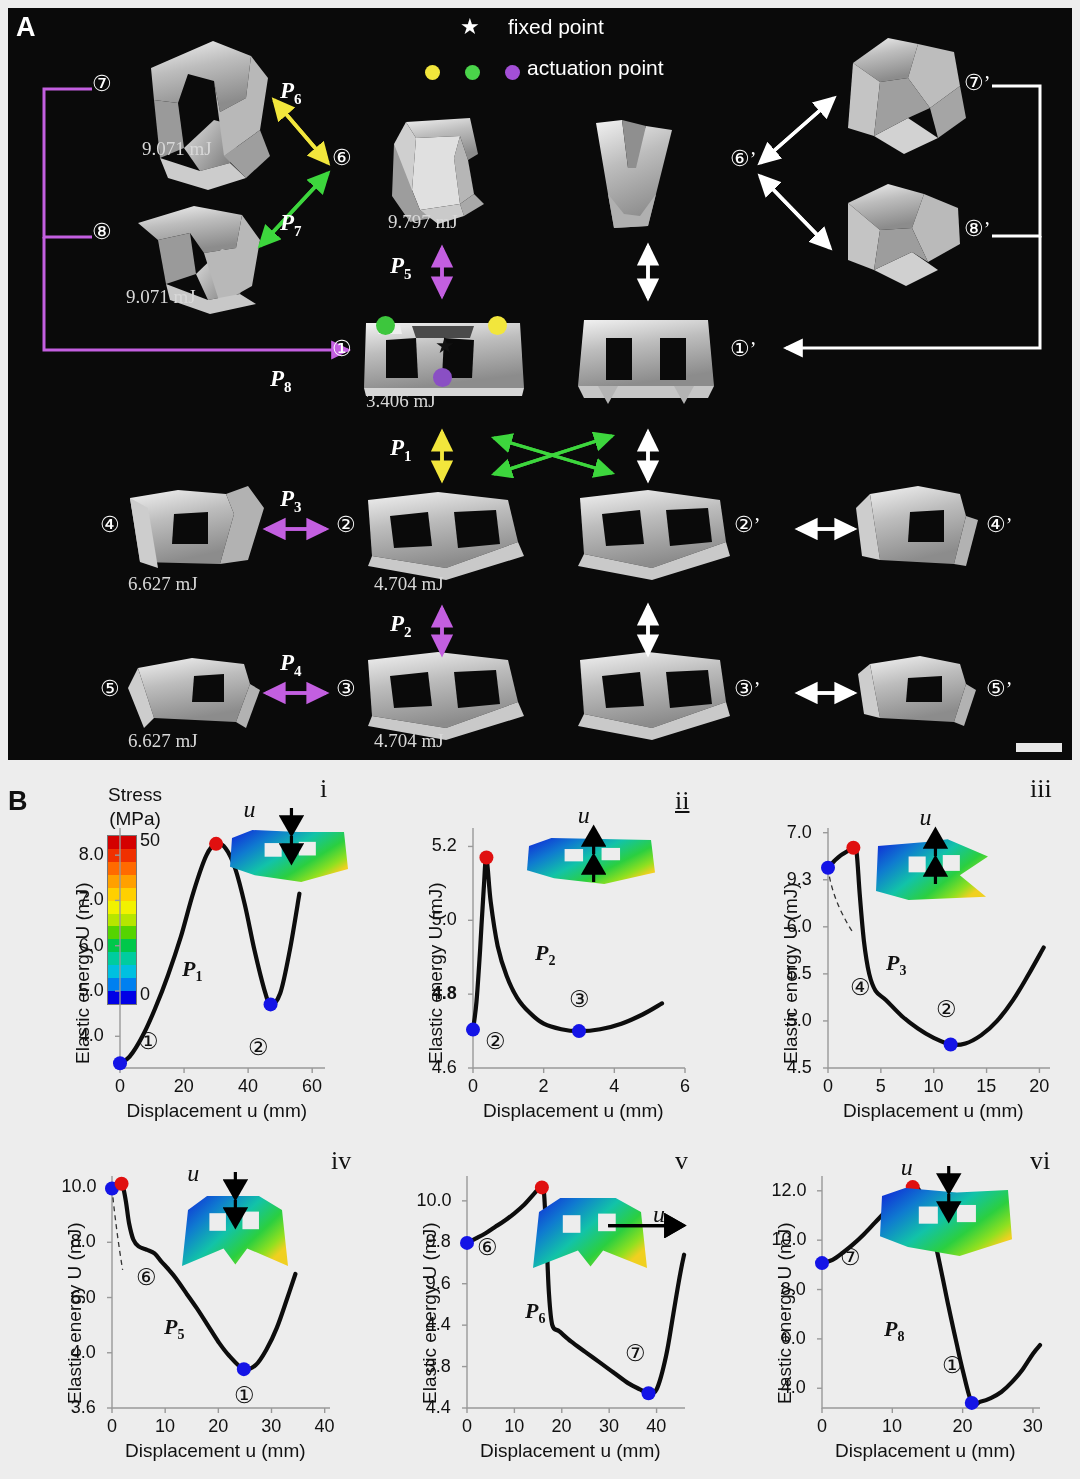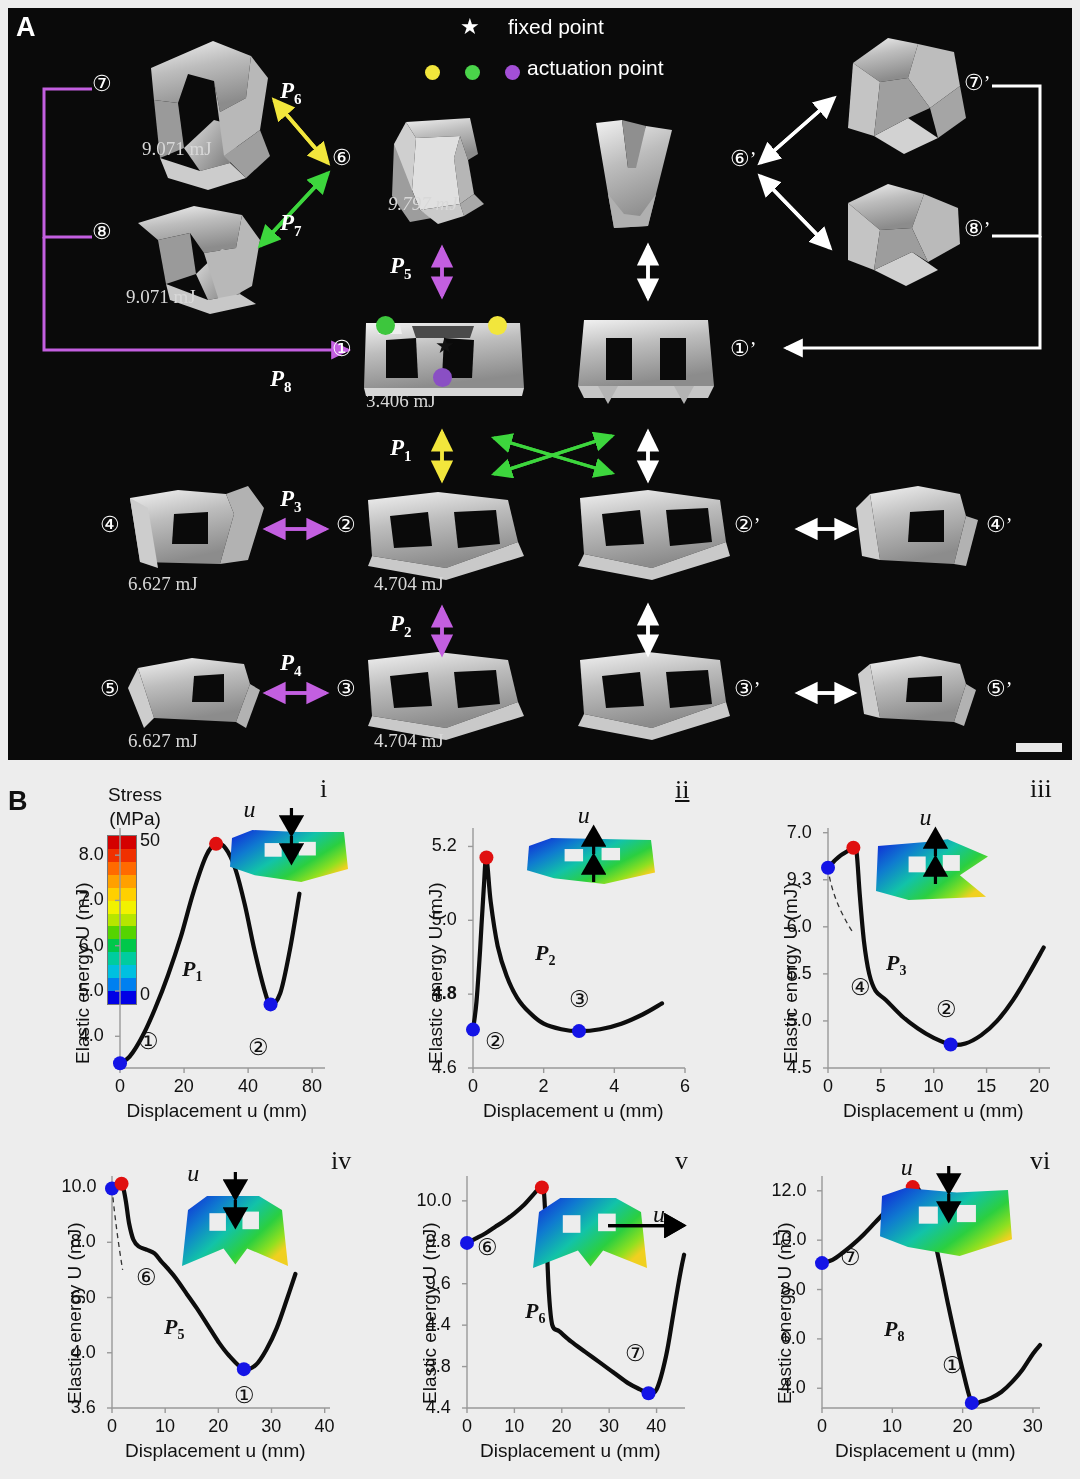--- a/index.html
+++ b/index.html
@@ -350,21 +350,21 @@
   <div class="state-lab" style="left:956px;top:208px;"><span>⑧</span><span class="pr">’</span></div>
   <div class="state-lab" style="left:722px;top:138px;"><span>⑥</span><span class="pr">’</span></div>
   <div class="state-lab" style="left:722px;top:328px;"><span>①</span><span class="pr">’</span></div>
   <div class="state-lab" style="left:726px;top:504px;"><span>②</span><span class="pr">’</span></div>
   <div class="state-lab" style="left:978px;top:504px;"><span>④</span><span class="pr">’</span></div>
   <div class="state-lab" style="left:726px;top:668px;"><span>③</span><span class="pr">’</span></div>
   <div class="state-lab" style="left:978px;top:668px;"><span>⑤</span><span class="pr">’</span></div>
 
   <div class="energy-lab" style="left:134px;top:130px;">9.071 mJ</div>
   <div class="energy-lab" style="left:118px;top:278px;">9.071 mJ</div>
-  <div class="energy-lab" style="left:380px;top:185px;font-style:italic;">9.797 mJ</div>
+  <div class="energy-lab" style="left:380px;top:203px;">9.797 mJ</div>
   <div class="energy-lab" style="left:358px;top:382px;">3.406 mJ</div>
   <div class="energy-lab" style="left:120px;top:565px;">6.627 mJ</div>
   <div class="energy-lab" style="left:366px;top:565px;">4.704 mJ</div>
   <div class="energy-lab" style="left:120px;top:722px;">6.627 mJ</div>
   <div class="energy-lab" style="left:366px;top:722px;">4.704 mJ</div>
 
   <div class="plabel" style="left:272px;top:70px;"><span>P</span><sub>6</sub></div>
   <div class="plabel" style="left:272px;top:202px;"><span>P</span><sub>7</sub></div>
   <div class="plabel" style="left:382px;top:245px;"><span>P</span><sub>5</sub></div>
   <div class="plabel" style="left:262px;top:358px;"><span>P</span><sub>8</sub></div>
@@ -419,21 +419,21 @@
         </svg>
         <div class="cnum" style="left:320px;top:4px;">i</div>
         <div class="tick-lab" style="left:78.8px;top:255.30188679245282px;">4.0</div>
         <div class="tick-lab" style="left:78.8px;top:210.0188679245283px;">5.0</div>
         <div class="tick-lab" style="left:78.8px;top:164.73584905660377px;">6.0</div>
         <div class="tick-lab" style="left:78.8px;top:119.45283018867923px;">7.0</div>
         <div class="tick-lab" style="left:78.8px;top:74.16981132075472px;">8.0</div>
         <div class="tick-lab" style="left:114.9px;top:306px;">0</div>
         <div class="tick-lab" style="left:173.8625px;top:306px;">20</div>
         <div class="tick-lab" style="left:237.925px;top:306px;">40</div>
-        <div class="tick-lab" style="left:301.9875px;top:306px;">80</div>
+        <div class="tick-lab" style="left:301.9875px;top:306px;">60</div>
         <div class="axis-title" style="left:126.5px;top:330px;">Displacement u (mm)</div>
         <div class="axis-title vert" style="left:72px;top:294px;">Elastic energy U (mJ)</div>
         <div class="plabel-dark" style="left:182px;top:186px;">P<sub>1</sub></div>
         <div class="circ-state" style="left:138px;top:258px;">①</div>
         <div class="circ-state" style="left:248px;top:264px;">②</div>
         <svg width="184" height="96" style="position: absolute; left: 228px; top: 32px;">
           <defs>
             <linearGradient id="ig0" x1="0" y1="0" x2="1" y2="0.7">
               <stop offset="0%" stop-color="#1020d8"></stop>
               <stop offset="28%" stop-color="#0f7ad0"></stop>
@@ -463,21 +463,21 @@
           <line x1="113" x2="118" y1="76.4615384615384" y2="76.4615384615384" stroke="#999" stroke-width="1.4"></line>
           <line y1="298" y2="303" x1="118" x2="118" stroke="#999" stroke-width="1.4"></line>
           <line y1="298" y2="303" x1="188.66666666666666" x2="188.66666666666666" stroke="#999" stroke-width="1.4"></line>
           <line y1="298" y2="303" x1="259.3333333333333" x2="259.3333333333333" stroke="#999" stroke-width="1.4"></line>
           <line y1="298" y2="303" x1="330" x2="330" stroke="#999" stroke-width="1.4"></line>
           <path d="M118.0,259.6 C118.6,254.9 120.4,244.8 121.5,231.5 C122.7,218.2 123.9,198.3 125.1,179.8 C126.2,161.4 127.5,136.2 128.6,120.8 C129.7,105.4 130.2,85.7 131.4,87.5 C132.6,89.4 133.8,117.1 135.7,131.8 C137.6,146.6 140.1,163.8 142.7,176.2 C145.4,188.5 148.3,197.1 151.6,205.7 C154.8,214.3 158.3,221.7 162.2,227.8 C166.0,234.0 170.1,238.3 174.5,242.6 C178.9,246.9 183.4,250.9 188.7,253.7 C194.0,256.5 200.4,258.0 206.3,259.2 C212.2,260.5 217.5,261.1 224.0,261.1 C230.5,261.1 238.1,260.5 245.2,259.2 C252.3,258.0 259.3,256.2 266.4,253.7 C273.5,251.2 280.8,247.8 287.6,244.5 C294.4,241.1 303.8,235.2 307.0,233.4" fill="none" stroke="#0d0d0d" stroke-width="4.2" stroke-linecap="round" stroke-linejoin="round"></path>
           <circle cx="118" cy="259.59999999999997" r="7" fill="#1414e6"></circle>
           <circle cx="131.42666666666668" cy="87.53846153846155" r="7" fill="#e01010"></circle>
           <circle cx="224" cy="261.0769230769229" r="7" fill="#1414e6"></circle>
         </svg>
-        <div class="cnum" style="left:320px;top:5px;text-decoration:underline;">ii</div>
+        <div class="cnum" style="left:320px;top:16px;text-decoration:underline;">ii</div>
         <div class="tick-lab" style="left:76.8px;top:287px;">4.6</div>
         <div class="tick-lab" style="left:76.8px;top:213.15384615384613px;font-weight:bold;">4.8</div>
         <div class="tick-lab" style="left:76.8px;top:139.30769230769224px;">5.0</div>
         <div class="tick-lab" style="left:76.8px;top:65.4615384615384px;">5.2</div>
         <div class="tick-lab" style="left:112.9px;top:306px;">0</div>
         <div class="tick-lab" style="left:183.56666666666666px;top:306px;">2</div>
         <div class="tick-lab" style="left:254.23333333333332px;top:306px;">4</div>
         <div class="tick-lab" style="left:324.9px;top:306px;">6</div>
         <div class="axis-title" style="left:128px;top:330px;">Displacement u (mm)</div>
         <div class="axis-title vert" style="left:70px;top:294px;">Elastic energy U (mJ)</div>

